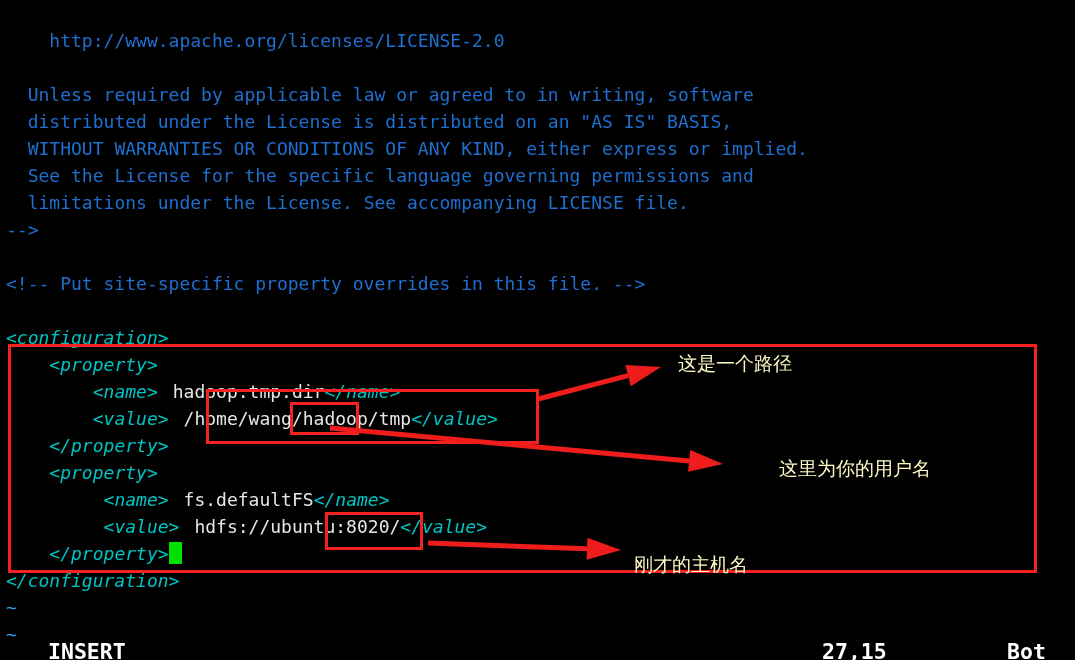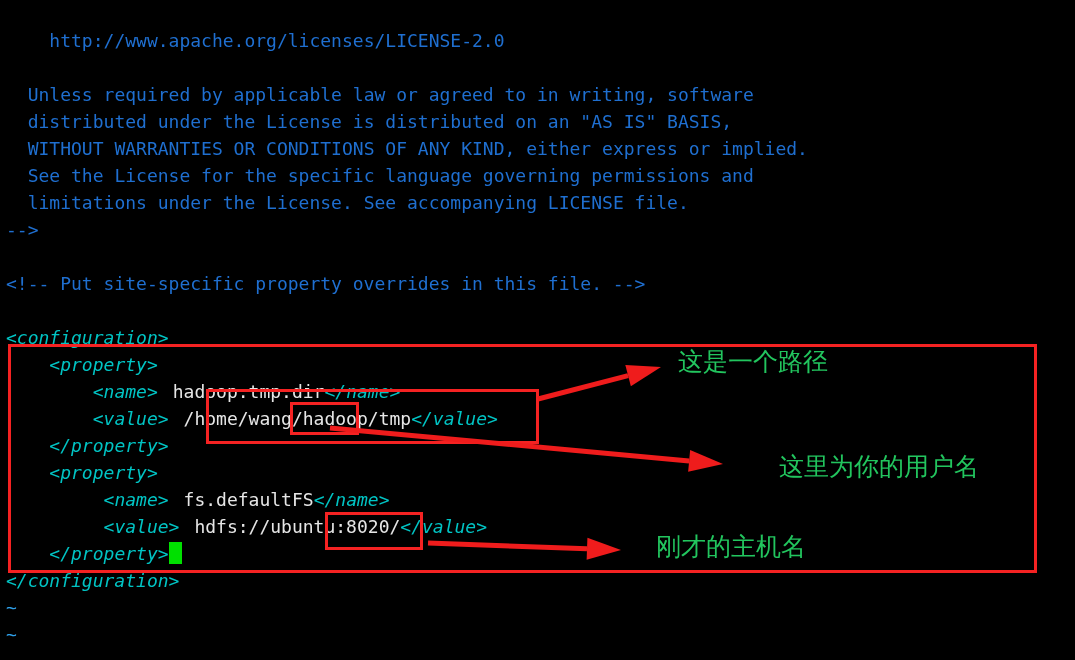--- a/index.html
+++ b/index.html
@@ -89,34 +89,39 @@
   #overlay {
     position: absolute;
     left: 0;
     top: 0;
     width: 1075px;
     height: 660px;
     pointer-events: none;
   }
   .anno-label {
     position: absolute;
-    color: #22c55e;
-    font-family: Liberation Mono, monospace;
-    font-size: 25px;
+    color: #fef9c3;
+    font-family: Liberation Sans, sans-serif;
+    font-size: 19px;
     line-height: 22px;
     white-space: nowrap;
   }
 </style>
 </head>
 <body>
 
 <div id="terminal">
 
   <div id="buffer"><div class="line"><span>    </span><span class="c-comment">http://www.apache.org/licenses/LICENSE-2.0</span></div><div class="line"><span></span></div><div class="line"><span>  </span><span class="c-comment">Unless required by applicable law or agreed to in writing, software</span></div><div class="line"><span>  </span><span class="c-comment">distributed under the License is distributed on an "AS IS" BASIS,</span></div><div class="line"><span>  </span><span class="c-comment">WITHOUT WARRANTIES OR CONDITIONS OF ANY KIND, either express or implied.</span></div><div class="line"><span>  </span><span class="c-comment">See the License for the specific language governing permissions and</span></div><div class="line"><span>  </span><span class="c-comment">limitations under the License. See accompanying LICENSE file.</span></div><div class="line"><span></span><span class="c-comment">--&gt;</span></div><div class="line"><span></span></div><div class="line"><span></span><span class="c-comment">&lt;!-- Put site-specific property overrides in this file. --&gt;</span></div><div class="line"><span></span></div><div class="line"><span></span><span class="c-tag">&lt;configuration&gt;</span></div><div class="line"><span>    </span><span class="c-tag">&lt;property&gt;</span></div><div class="line"><span>        </span><span class="c-tag">&lt;name&gt;</span><span class="c-text">hadoop.tmp.dir</span><span class="c-tag">&lt;/name&gt;</span></div><div class="line"><span>        </span><span class="c-tag">&lt;value&gt;</span><span class="c-text">/home/wang/hadoop/tmp</span><span class="c-tag">&lt;/value&gt;</span></div><div class="line"><span>    </span><span class="c-tag">&lt;/property&gt;</span></div><div class="line"><span>    </span><span class="c-tag">&lt;property&gt;</span></div><div class="line"><span>         </span><span class="c-tag">&lt;name&gt;</span><span class="c-text">fs.defaultFS</span><span class="c-tag">&lt;/name&gt;</span></div><div class="line"><span>         </span><span class="c-tag">&lt;value&gt;</span><span class="c-text">hdfs://ubuntu:8020/</span><span class="c-tag">&lt;/value&gt;</span></div><div class="line"><span>    </span><span class="c-tag">&lt;/property&gt;</span><span class="cursor"></span></div><div class="line"><span></span><span class="c-tag">&lt;/configuration&gt;</span></div><div class="line"><span></span><span class="c-tilde">~</span></div><div class="line"><span></span><span class="c-tilde">~</span></div></div>
 
+  <div id="statusline">
+    <span id="status-mode">INSERT</span>
+    <span id="status-pos">27,15</span>
+    <span id="status-scroll">Bot</span>
+  </div>
 
   <svg id="overlay" width="1075" height="660" viewBox="0 0 1075 660">
       <rect x="9.5" y="345.5" width="1026" height="226" fill="none" stroke="#f52222" stroke-width="3"></rect>
       <rect x="207.5" y="390.5" width="330" height="52" fill="none" stroke="#f52222" stroke-width="3"></rect>
       <rect x="291.5" y="403.5" width="66" height="30" fill="none" stroke="#f52222" stroke-width="3"></rect>
       <rect x="326.5" y="513.5" width="95" height="35" fill="none" stroke="#f52222" stroke-width="3"></rect>
       <g>
         <line x1="538" y1="399" x2="628.0953381588797" y2="375.56056243021015" stroke="#ef1c1c" stroke-width="5"></line>
         <polygon points="661,367 630.8649318863006,386.20618831998434 625.3257444314588,364.914936540436" fill="#ef1c1c"></polygon>
       </g>
@@ -126,15 +131,15 @@
       </g>
       <g>
         <line x1="428" y1="543" x2="587.0223409771814" y2="548.7676496727476" stroke="#ef1c1c" stroke-width="5"></line>
         <polygon points="621,550 586.6236394007174,559.7604217095418 587.4210425536455,537.7748776359533" fill="#ef1c1c"></polygon>
       </g>
     </svg>
 
   <div id="labels-layer">
       <div class="anno-label" style="left: 678px; top: 353px;">这是一个路径</div>
       <div class="anno-label" style="left: 779px; top: 458px;">这里为你的用户名</div>
-      <div class="anno-label" style="left: 634px; top: 538px; margin-left: 22px;">刚才的主机名</div>
+      <div class="anno-label" style="left: 634px; top: 554px;">刚才的主机名</div>
     </div>
 </div>
 
 </body></html>

